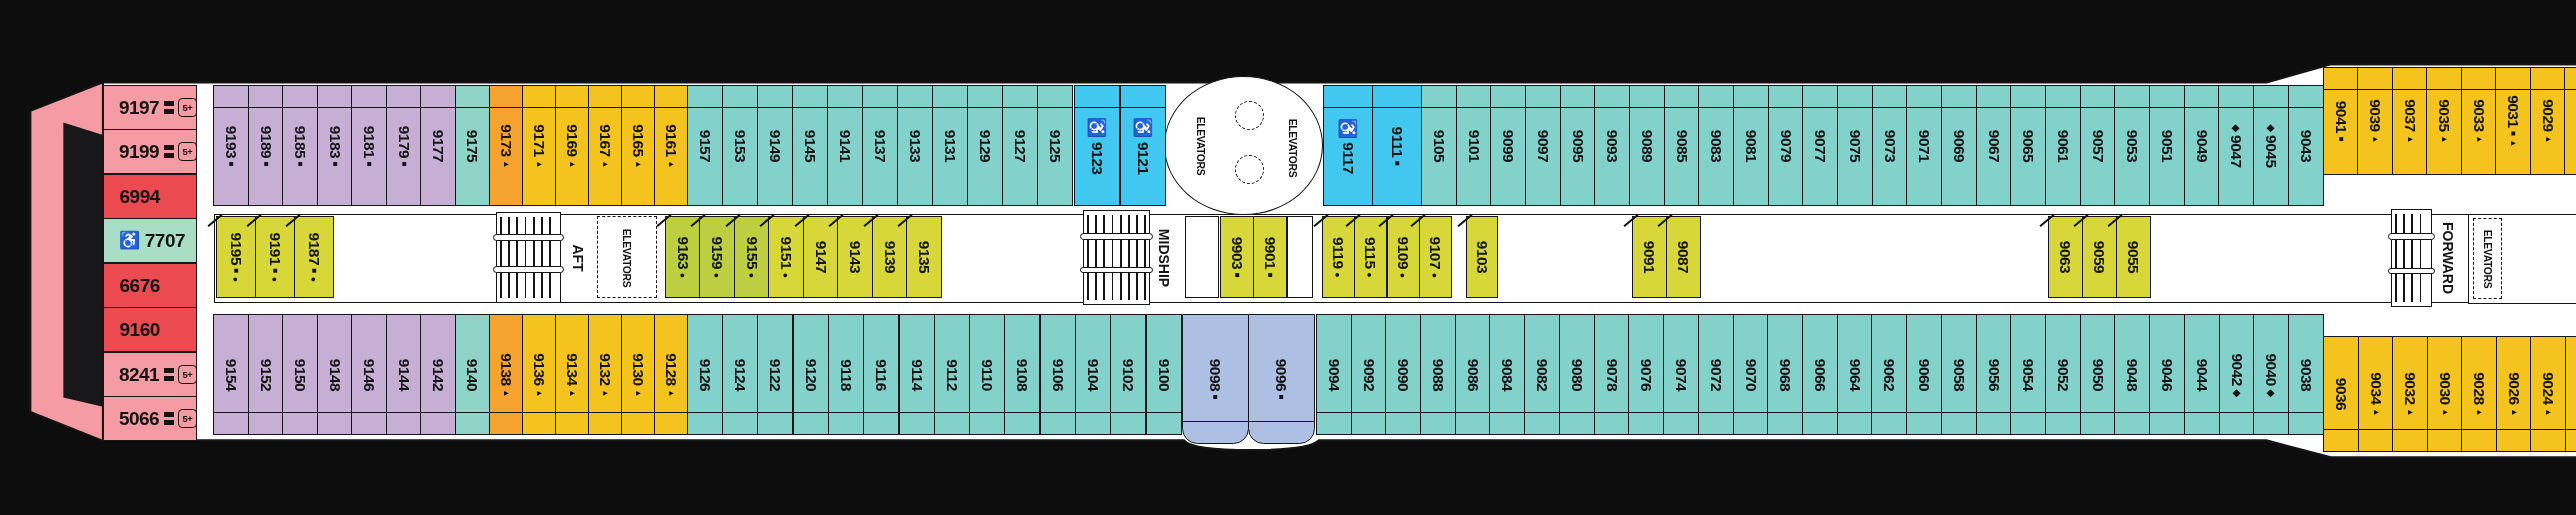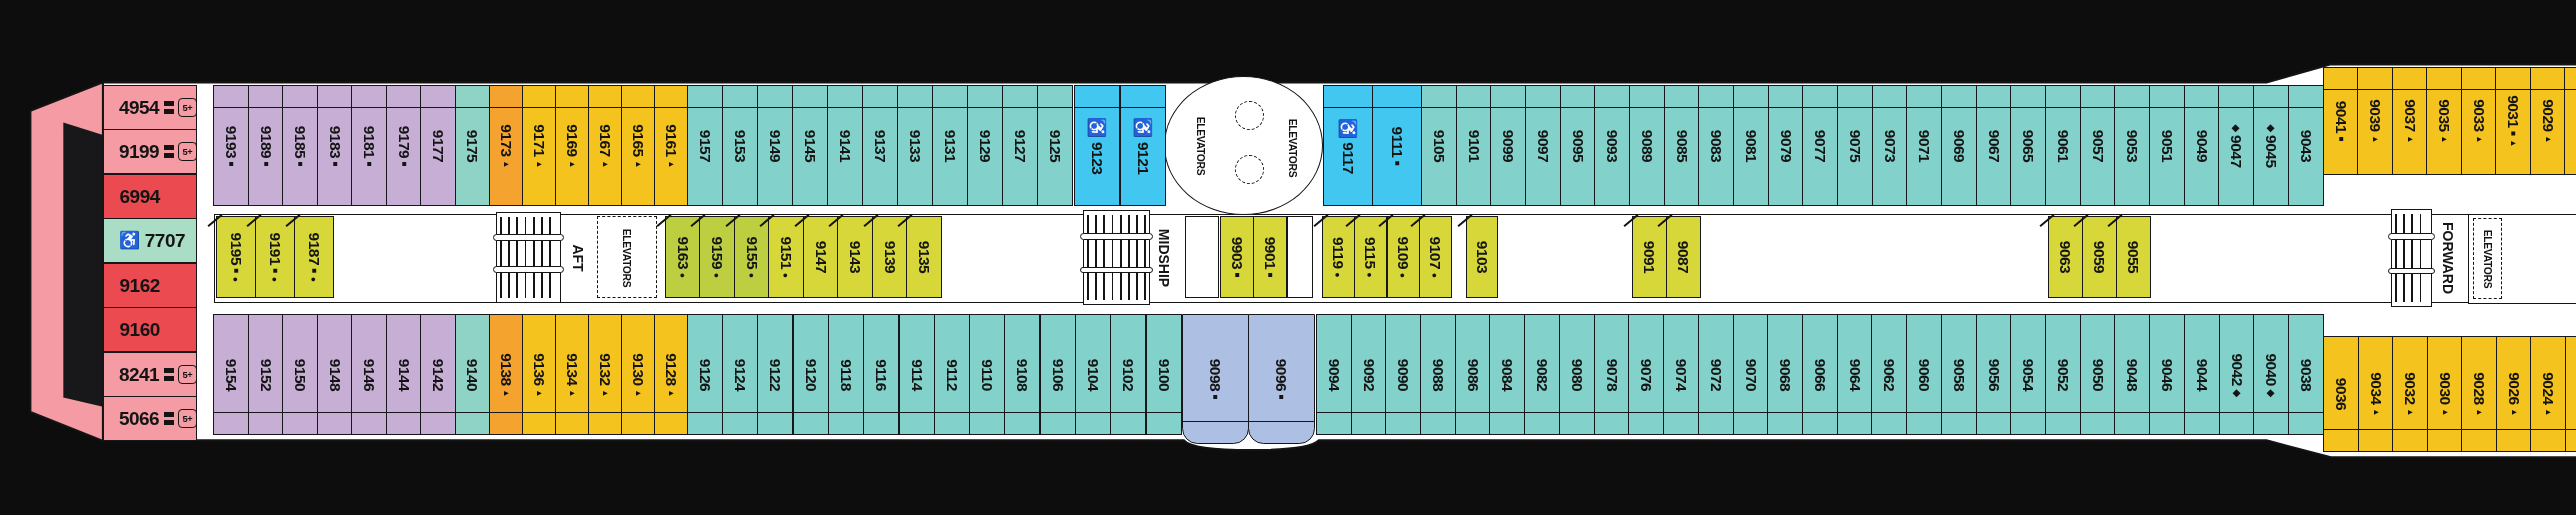--- a/index.html
+++ b/index.html
@@ -1059,21 +1059,21 @@
       <div class="lead-up"></div>
     </div>
     <div class="cabin" style="left: 2116px; top: 216px; width: 35px; height: 82px; background: var(--c-innerY);">
       <div class="vtext">
         <span>9055</span>
       </div>
       <div class="lead-up"></div>
     </div>
     <div class="cabin" style="left: 103px; top: 85px; width: 94px; height: 45px; background: var(--c-pinkL);">
       <div class="htext">
-        <span>4954</span>
+        <span>9197</span>
         <span class="bunk">
           <i></i>
           <i></i>
         </span>
         <span class="fp">5+</span>
       </div>
     </div>
     <div class="cabin" style="left: 103px; top: 129px; width: 94px; height: 45px; background: var(--c-pinkL);">
       <div class="htext">
         <span>9199</span>
@@ -1090,21 +1090,21 @@
       </div>
     </div>
     <div class="cabin" style="left: 103px; top: 218px; width: 94px; height: 45px; background: var(--c-mint);">
       <div class="htext">
         <span class="ic-wc">♿</span>
         <span>7707</span>
       </div>
     </div>
     <div class="cabin" style="left: 103px; top: 263px; width: 94px; height: 45px; background: var(--c-red);">
       <div class="htext">
-        <span>9162</span>
+        <span>6676</span>
       </div>
     </div>
     <div class="cabin" style="left: 103px; top: 307px; width: 94px; height: 45px; background: var(--c-red);">
       <div class="htext">
         <span>9160</span>
       </div>
     </div>
     <div class="cabin" style="left: 103px; top: 352px; width: 94px; height: 45px; background: var(--c-pinkL);">
       <div class="htext">
         <span>8241</span>

